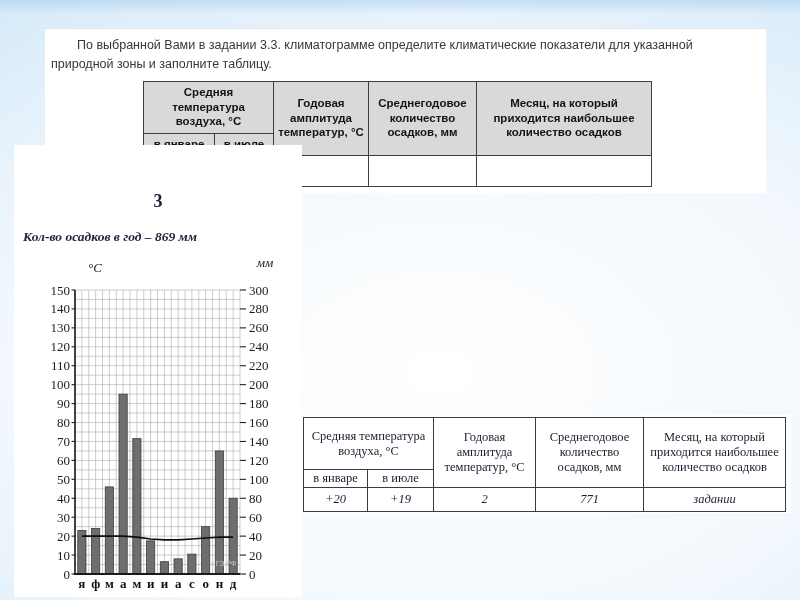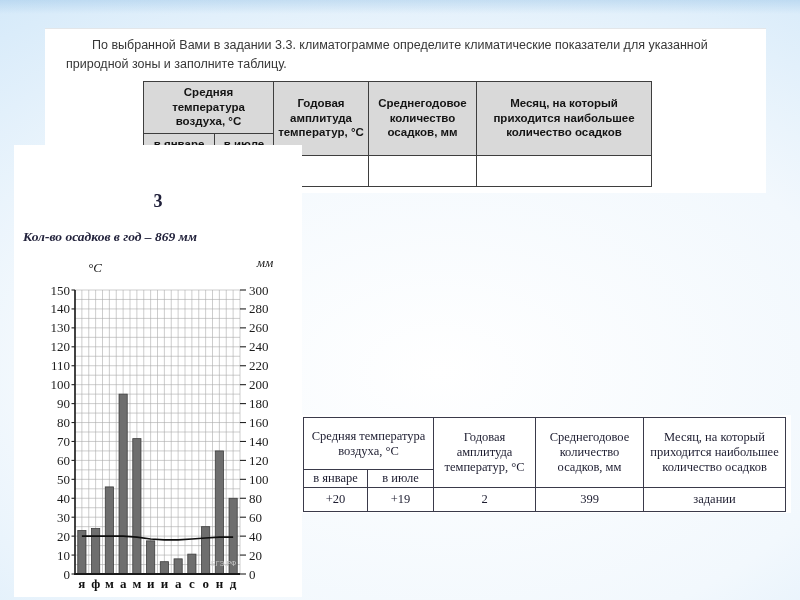--- a/index.html
+++ b/index.html
@@ -8,21 +8,21 @@
     font-family:"Liberation Sans",sans-serif;
     background:
       linear-gradient(180deg, rgba(125,178,222,0.30) 0px, rgba(125,178,222,0) 14px),
       radial-gradient(140% 120% at 55% 62%, #ffffff 0%, #f2f8fd 38%, #d2e8f9 68%, #a3cfef 100%);
   }
   .panel{position:absolute;background:#ffffff;}
 
   
   #instruction-panel{left:45px;top:28px;width:721px;height:164px;border-top:1px solid #e3e6e9;}
   #instruction-text{
-    margin:7px 16px 0 21px;text-indent:26px;
+    margin:7px 16px 0 6px;text-indent:26px;
     font-size:12.5px;line-height:1.5;color:#373737;
   }
   .t-top{
     border-collapse:collapse;table-layout:fixed;margin:7px 0 0 98px;
     font-family:"Liberation Sans",sans-serif;font-size:11.5px;font-weight:bold;color:#141414;
   }
   .t-top th,.t-top td{border:1px solid #3e3e3e;text-align:center;vertical-align:middle;padding:2px 3px;line-height:1.25;}
   .t-top th{background:#d9d9d9;}
   .t-top td{background:#ffffff;height:26px;}
   .t-top .r-main{height:52px;}
@@ -54,21 +54,21 @@
 
   
   #answer-panel{left:302px;top:415px;width:489px;height:98px;}
   .t-ans{
     border-collapse:collapse;table-layout:fixed;margin:2px 0 0 1px;
     font-family:"Liberation Serif",serif;font-size:12.5px;color:#1d1d30;
   }
   .t-ans th,.t-ans td{border:1px solid #3a3a4a;text-align:center;vertical-align:middle;padding:1px 3px;line-height:1.18;font-weight:normal;}
   .t-ans .r-main{height:52px;}
   .t-ans .r-sub{height:16px;}
-  .t-ans td{height:21px;}
+  .t-ans td{height:21px;font-style:italic;}
 </style>
 </head>
 <body>
 
 <div id="instruction-panel" class="panel">
   <p id="instruction-text">По выбранной Вами в задании 3.3. климатограмме определите климатические показатели для указанной природной зоны и заполните таблицу.</p>
   <table class="t-top">
     <colgroup>
         <col style="width:71px">
         <col style="width:59px">
@@ -272,18 +272,18 @@
       <th rowspan="2">Месяц, на который приходится наибольшее количество осадков</th>
     </tr>
     <tr class="r-sub">
       <th>в январе</th>
       <th>в июле</th>
     </tr>
     <tr>
       <td>+20</td>
       <td>+19</td>
       <td>2</td>
-      <td>399</td>
+      <td>771</td>
       <td>задании</td>
     </tr>
   </tbody>
     </table>
 </div>
 
 </body></html>

